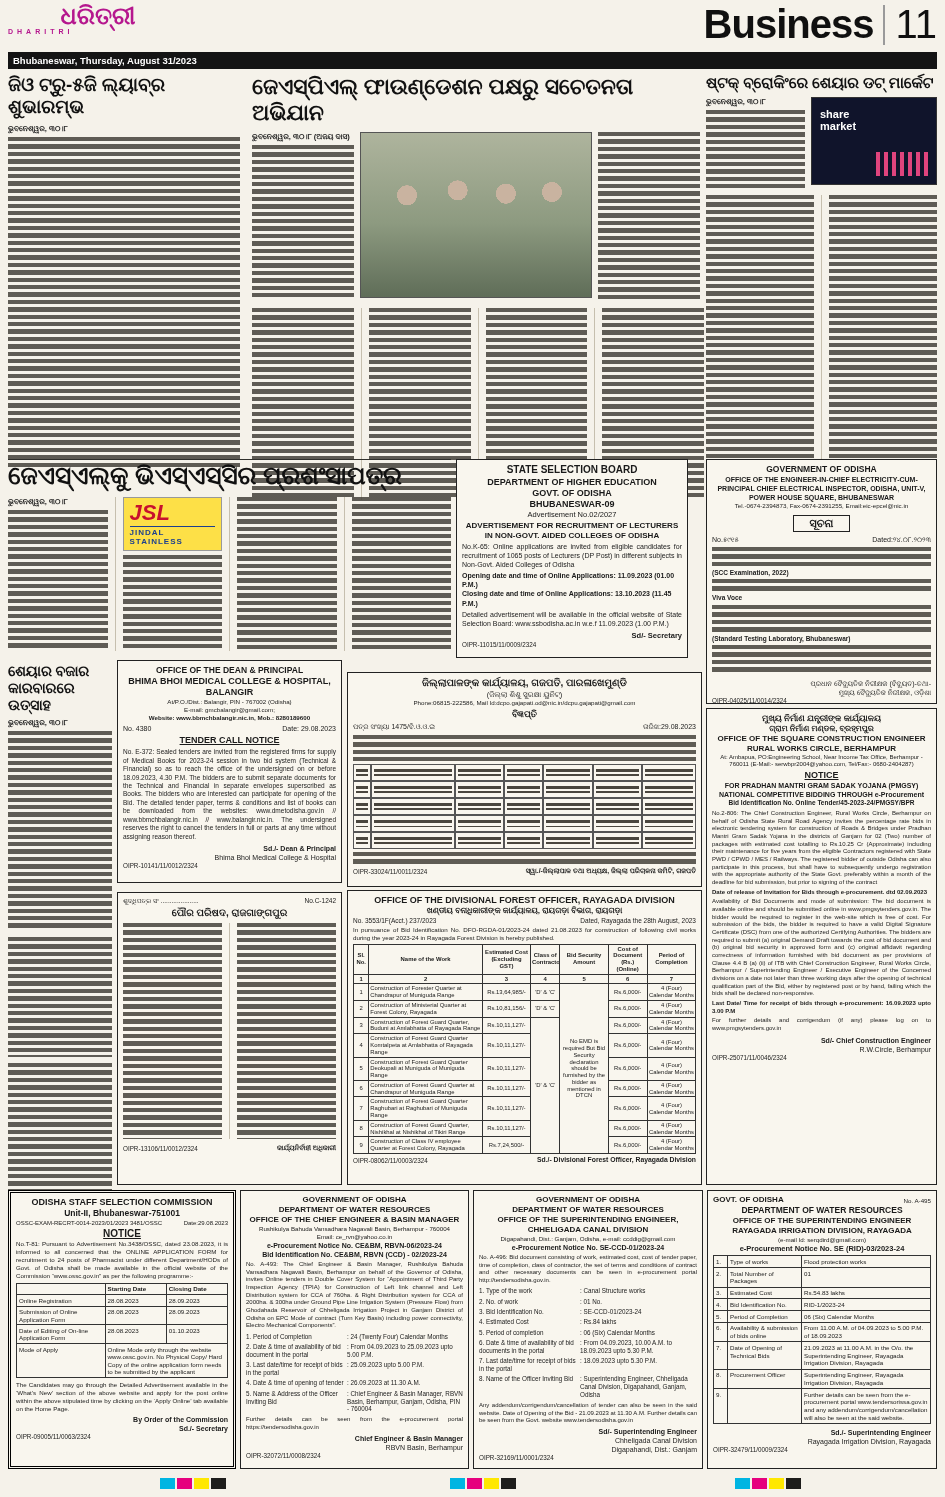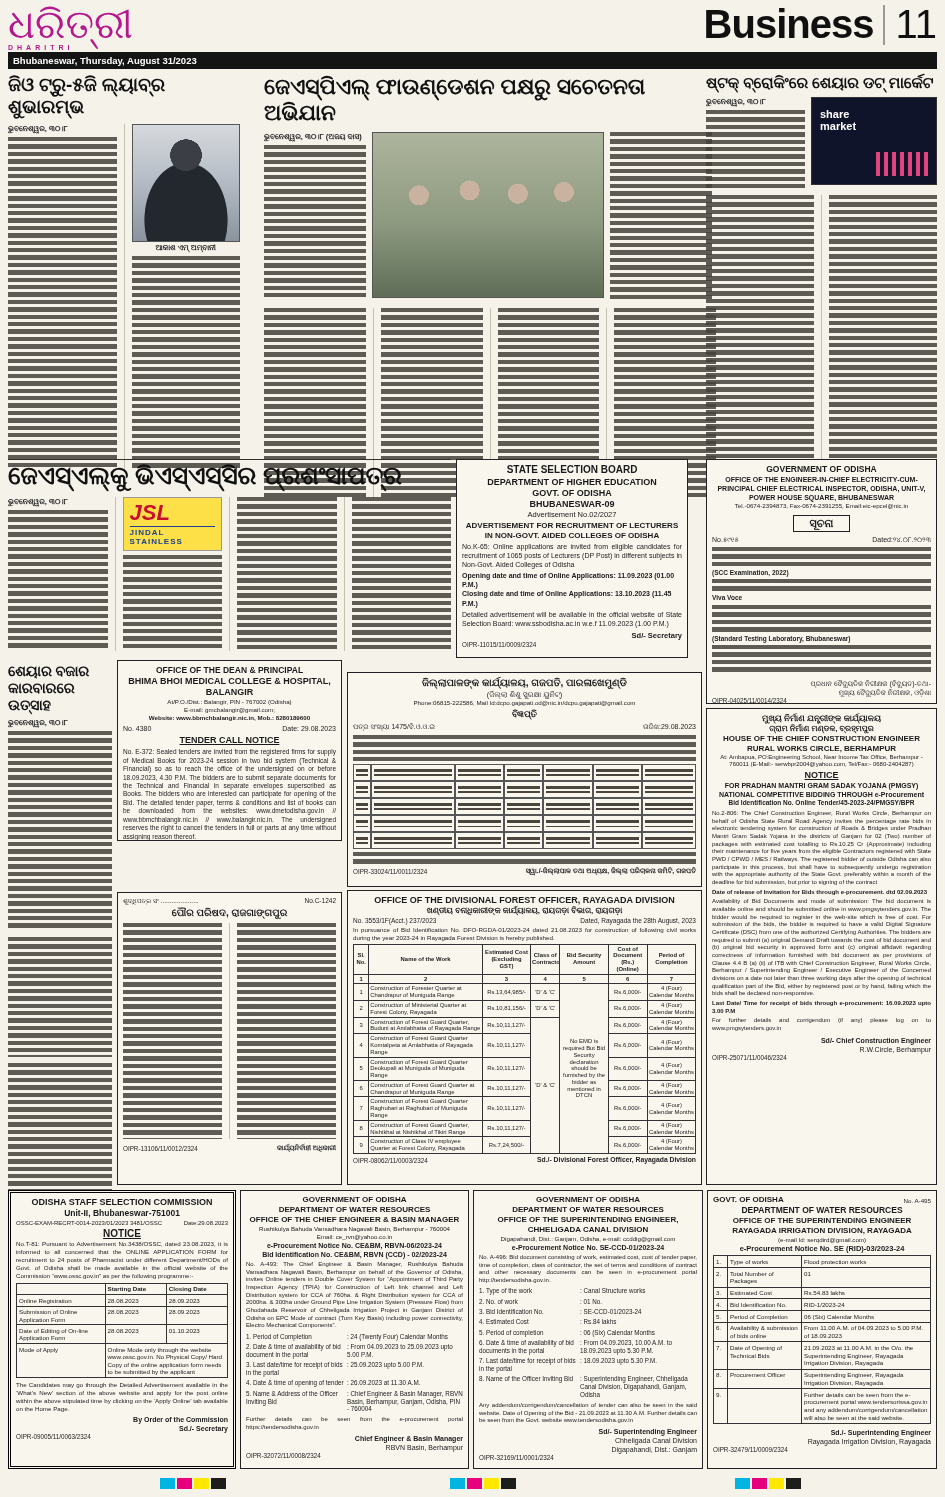--- a/index.html
+++ b/index.html
@@ -31,21 +31,21 @@
                       radial-gradient(circle 10px at 42% 35%, #c9b3a0 0 99%, transparent 100%),
                       radial-gradient(circle 10px at 63% 37%, #c9b3a0 0 99%, transparent 100%),
                       radial-gradient(circle 10px at 83% 36%, #c9b3a0 0 99%, transparent 100%),
                       linear-gradient(180deg,#aeb49d 0%,#8d9a80 55%,#5f6d58 100%); }
   .cap { font-size:7.5px; font-weight:bold; text-align:center; padding:1px 0 3px; }
   .sharebox { background:#10142b; color:#fff; position:relative; border:1px solid #333; }
   .sharebox .stx { position:absolute; left:8px; top:10px; font-size:11px; font-weight:bold; line-height:1.1; }
   .sharebox .bars { position:absolute; right:8px; bottom:8px; width:52px; height:24px;
                     background:repeating-linear-gradient(to right,#e0447d 0 4px,transparent 4px 8px); }
   .masthead-logo { color:#b5178e; }
-  .mlg { font-size:40px; font-weight:normal; line-height:1; }
+  .mlg { font-size:24px; font-weight:bold; line-height:1;text-align:center; }
   .msub { font-size:7px; letter-spacing:4px; font-weight:bold; }
   .brand { display:flex; align-items:center; gap:10px; }
   .brand .bz { font-size:40px; font-weight:bold; color:#101010; letter-spacing:-1px; }
   .brand .dv { width:2px; height:40px; background:#9a9a9a; }
   .brand .pg { font-size:40px; color:#101010; }
   .datebar { background:#141414; color:#fff; font-size:9.5px; font-weight:bold; line-height:17px; padding-left:5px; }
   .notice-pill { display:inline-block; border:1px solid #222; padding:1px 16px; font-weight:bold; font-size:11px; }
   .jsl-mark { color:#c8102e; font-style:italic; font-weight:bold; font-size:22px; line-height:1; }
   .jsl-sub { color:#1b3f8f; font-weight:bold; font-size:8px; letter-spacing:1px; border-top:1.5px solid #1b3f8f; margin-top:2px; padding-top:1px; }
   .ftbl { width:100%; border-collapse:collapse; table-layout:fixed; font-size:5.9px; line-height:1.15; }
@@ -86,31 +86,24 @@
     <div class="abs datebar" style="left:8px;top:52px;width:929px;height:17px">Bhubaneswar, Thursday, August 31/2023</div>
   </header>
 
   <section class="abs" style="left:8px;top:74px;width:232px;height:380px">
     <h2 class="hl" style="font-size:19px">ଜିଓ ଟ୍ରୁ-୫ଜି ଲ୍ୟାବ୍‌ର ଶୁଭାରମ୍ଭ</h2>
     <div class="cols ruled" style="height:346px;margin-top:6px">
       <div class="col">
         <p class="dateline">ଭୁବନେଶ୍ୱର, ୩୦।୮</p>
         <div class="fl grow"></div>
       </div>
-      <div class="col">
-        <figure>
-          <div class="photo man" style="height:118px"></div>
-          <figcaption class="cap">ଆକାଶ ଏମ୍ ଅମ୍ବାନୀ</figcaption>
-        </figure>
-        <div class="fl grow"></div>
-      </div>
-    </div>
-  </section>
-
-  <section class="abs" style="left:264px;top:74px;width:452px;height:380px">
+    </div>
+  </section>
+
+  <section class="abs" style="left:252px;top:74px;width:452px;height:380px">
     <h2 class="hl" style="font-size:22px">ଜେଏସ୍‌ପିଏଲ୍ ଫାଉଣ୍ଡେଶନ ପକ୍ଷରୁ ସଚେତନତା ଅଭିଯାନ</h2>
     <div class="cols" style="height:168px;margin-top:6px;gap:6px">
       <div class="col" style="max-width:102px">
         <p class="dateline">ଭୁବନେଶ୍ୱର, ୩୦।୮ (ଅଜୟ ଦାସ)</p>
         <div class="fl grow"></div>
       </div>
       <div class="photo group" style="width:232px;height:166px"></div>
       <div class="col" style="max-width:102px">
         <div class="fl grow"></div>
       </div>
@@ -218,21 +211,21 @@
   <section class="abs" style="left:8px;top:663px;width:104px;height:522px">
     <h2 class="hl" style="font-size:14.5px">ଶେୟାର ବଜାର କାରବାରରେ ଉତ୍ସାହ</h2>
     <p class="dateline" style="margin-top:4px">ଭୁବନେଶ୍ୱର, ୩୦।୮</p>
     <div class="fl" style="height:200px"></div>
     <div style="height:6px"></div>
     <div class="fl" style="height:120px"></div>
     <div style="height:6px"></div>
     <div class="fl" style="height:130px"></div>
   </section>
 
-  <section class="abs box" style="left:117px;top:660px;width:225px;height:181px">
+  <section class="abs box" style="left:117px;top:660px;width:225px;height:223px">
     <div class="ctr b s85">OFFICE OF THE DEAN &amp; PRINCIPAL</div>
     <div class="ctr b s9">BHIMA BHOI MEDICAL COLLEGE &amp; HOSPITAL, BALANGIR</div>
     <div class="ctr s62">At/P.O./Dist.: Balangir, PIN - 767002 (Odisha)</div>
     <div class="ctr s62">E-mail: gmcbalangir@gmail.com;</div>
     <div class="ctr s62 b">Website: www.bbmchbalangir.nic.in, Mob.: 8280189600</div>
     <div class="row2 s7" style="margin-top:2px">
       <span>No. 4380</span>
       <span>Date: 29.08.2023</span>
     </div>
     <div class="ctr b s9" style="text-decoration:underline;margin:2px 0">TENDER CALL NOTICE</div>
@@ -426,21 +419,21 @@
     </table>
     <div class="row2" style="margin-top:2px">
       <span class="oipr">OIPR-08062/11/0003/2324</span>
       <span class="signl">Sd./- Divisional Forest Officer, Rayagada Division</span>
     </div>
   </section>
 
   <section class="abs box" style="left:706px;top:708px;width:231px;height:477px">
     <div class="ctr b s85">ମୁଖ୍ୟ ନିର୍ମାଣ ଯନ୍ତ୍ରୀଙ୍କ କାର୍ଯ୍ୟାଳୟ</div>
     <div class="ctr b s8">ଗ୍ରାମ ନିର୍ମାଣ ମଣ୍ଡଳ, ବ୍ରହ୍ମପୁର</div>
-    <div class="ctr b s8">HOUSE OF THE CHIEF CONSTRUCTION ENGINEER RURAL WORKS CIRCLE, BERHAMPUR</div>
+    <div class="ctr b s8">OFFICE OF THE SQUARE CONSTRUCTION ENGINEER RURAL WORKS CIRCLE, BERHAMPUR</div>
     <div class="ctr s6">At: Ambapua, PO:Engineering School, Near Income Tax Office, Berhampur - 760011 (E-Mail:- serwbpr2004@yahoo.com, Tel/Fax:- 0680-2404287)</div>
     <div class="ctr b s9" style="text-decoration:underline;margin-top:1px">NOTICE</div>
     <div class="ctr b s7">FOR PRADHAN MANTRI GRAM SADAK YOJANA (PMGSY)</div>
     <div class="ctr b s7">NATIONAL COMPETITIVE BIDDING THROUGH e-Procurement</div>
     <div class="ctr b s65">Bid Identification No. Online Tender/45-2023-24/PMGSY/BPR</div>
     <p class="just s6" style="margin-top:2px">No.2-806: The Chief Construction Engineer, Rural Works Circle, Berhampur on behalf of Odisha State Rural Road Agency invites the percentage rate bids in electronic tendering system for construction of Roads &amp; Bridges under Pradhan Mantri Gram Sadak Yojana in the districts of Ganjam for 02 (Two) number of packages with estimated cost totalling to Rs.10.25 Cr (Approximate) including their maintenance for five years from the eligible Contractors registered with State PWD / CPWD / MES / Railways. The registered bidder of outside Odisha can also participate in this process, but shall have to subsequently undergo registration with the appropriate authority of the State Govt. preferably within a month of the deadline for bid submission, but prior to signing of the contract</p>
     <p class="just s6 b" style="margin-top:2px">Date of release of Invitation for Bids through e-procurement. dtd 02.09.2023</p>
     <p class="just s6" style="margin-top:2px">Availability of Bid Documents and mode of submission: The bid document is available online and should be submitted online in www.pmgsytenders.gov.in. The bidder would be required to register in the web-site which is free of cost. For submission of the bids, the bidder is required to have a valid Digital Signature Certificate (DSC) from one of the authorized Certifying Authorities. The bidders are required to submit (a) original Demand Draft towards the cost of bid document and (b) original bid security in approved form and (c) original affidavit regarding correctness of information furnished with bid document as per provisions of Clause 4.4 B (a) (ii) of ITB with Chief Construction Engineer, Rural Works Circle, Berhampur / Superintending Engineer / Executive Engineer of the Concerned divisions on a date not later than three working days after the opening of technical qualification part of the Bid, either by registered post or by hand, failing which the bids shall be declared non-responsive.</p>
     <p class="just s6 b" style="margin-top:2px">Last Date/ Time for receipt of bids through e-procurement: 16.09.2023 upto 3.00 P.M</p>
     <p class="just s6" style="margin-top:2px">For further details and corrigendum (if any) please log on to www.pmgsytenders.gov.in</p>

